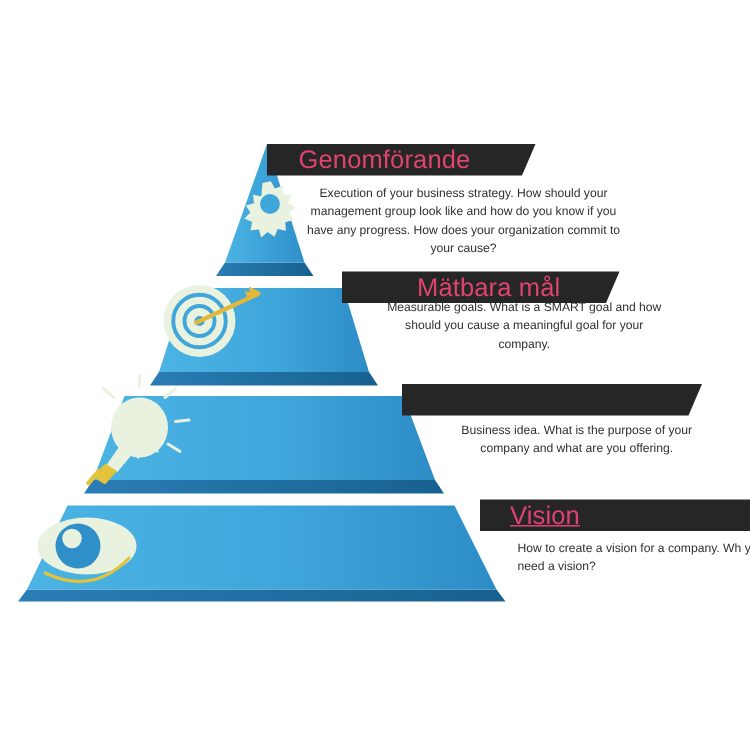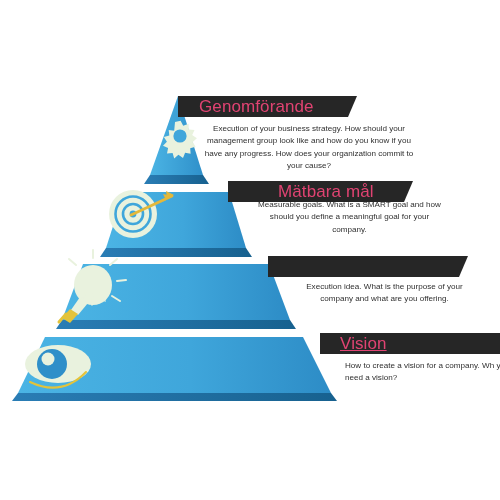--- a/index.html
+++ b/index.html
@@ -130,20 +130,20 @@
     <polygon points="178,96 357,96 348,117 178,117" fill="#262626"></polygon>
     <polygon points="228,181 413,181 404,202 228,202" fill="#262626"></polygon>
     <polygon points="268,256 468,256 459,277 268,277" fill="#262626"></polygon>
     <polygon points="320,333 500,333 500,354 320,354" fill="#262626"></polygon>
   </svg>
 
   <div class="tier-title" style="left:199px; top:98px;">Genomförande</div>
   <div class="tier-body" style="left:198px; top:123px; width:222px;">Execution of your business strategy. How should your management group look like and how do you know if you have any progress. How does your organization commit to your cause?</div>
 
   <div class="tier-title" style="left:250px; top:183px;margin-left:28px;">Mätbara mål</div>
-  <div class="tier-body" style="left:252px; top:199px; width:195px;">Measurable goals. What is a SMART goal and how should you define a meaningful goal for your company.</div>
+  <div class="tier-body" style="left:252px; top:199px; width:195px;">Measurable goals. What is a SMART goal and how should you cause a meaningful goal for your company.</div>
 
-  <div class="tier-body" style="left:292px; top:281px; width:185px;">Execution idea. What is the purpose of your company and what are you offering.</div>
+  <div class="tier-body" style="left:292px; top:281px; width:185px;">Business idea. What is the purpose of your company and what are you offering.</div>
 
   <div class="tier-title" style="left:340px; top:335px;text-decoration:underline;">Vision</div>
   <div class="tier-body left-align" style="left:345px; top:360px; width:168px;">How to create a vision for a company. Wh you need a vision?</div>
 
 </div>
 
 </body></html>

